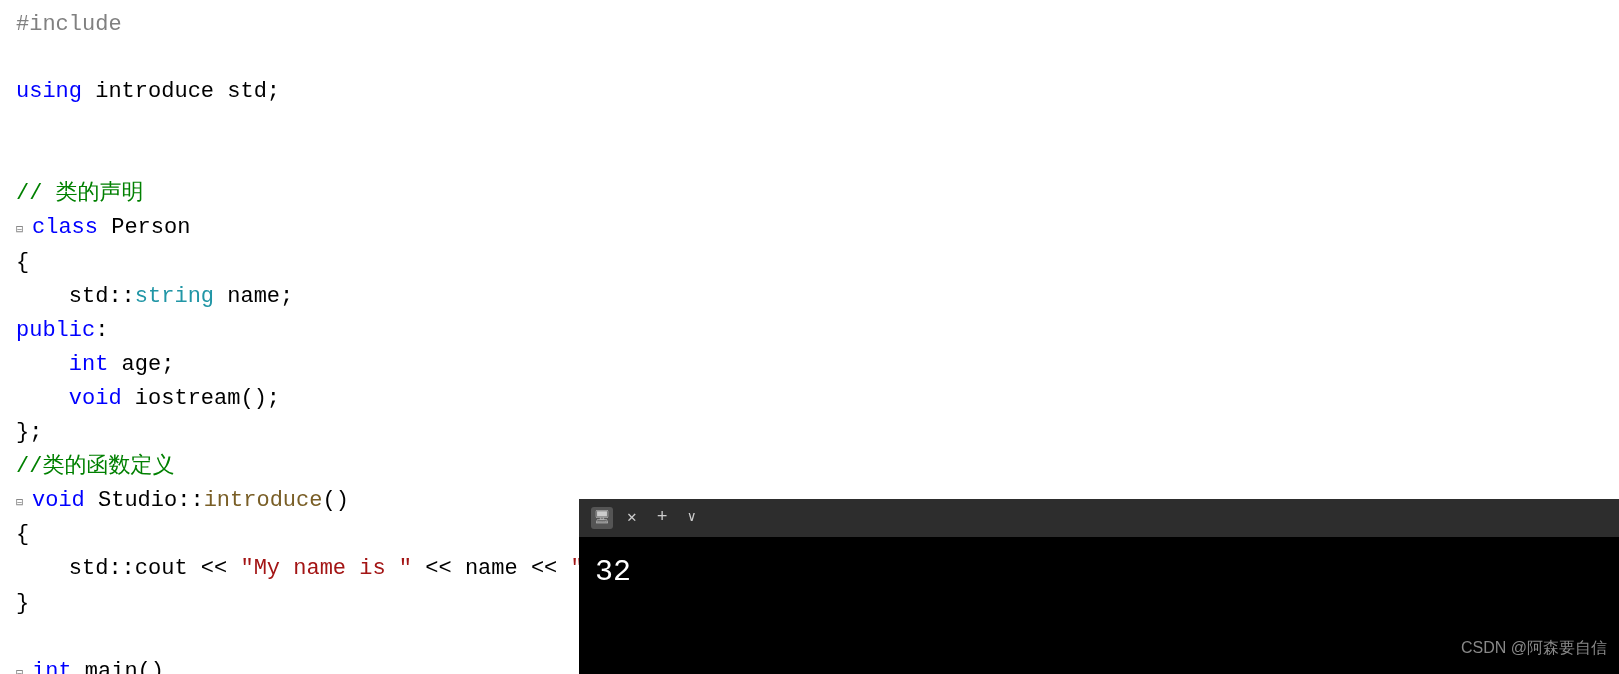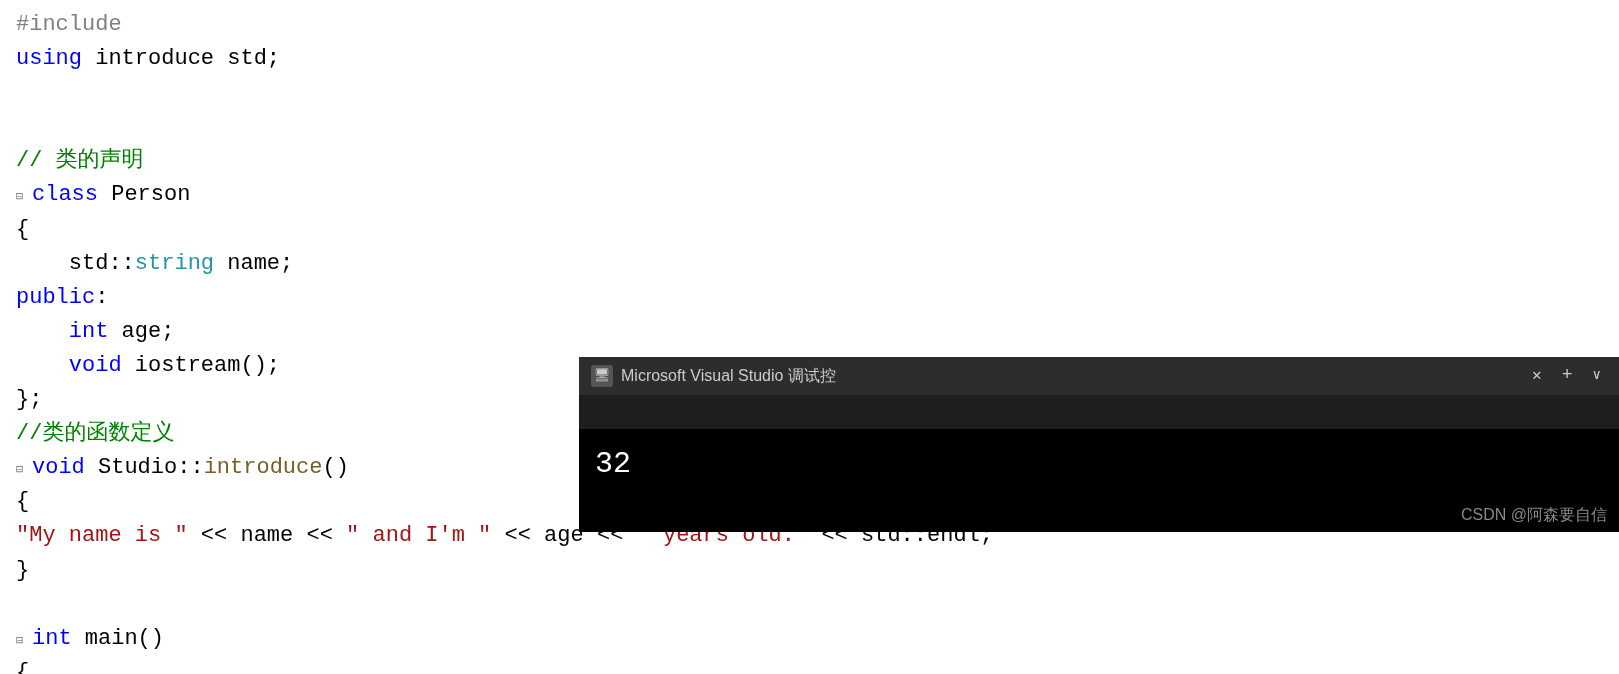--- a/index.html
+++ b/index.html
@@ -10,21 +10,21 @@
       line-height: 1.55;
       color: #000000;
       overflow: hidden;
       width: 1619px;
       height: 674px;
       position: relative;
     }
 
     .code-area {
       width: 100%;
-      height: 532px;
+      height: 674px;
       background: #ffffff;
       padding: 8px 12px 0 0;
       position: relative;
     }
 
     .code-line {
       display: flex;
       align-items: baseline;
       padding: 0 0 0 16px;
       min-height: 34px;
@@ -107,70 +107,68 @@
     .terminal-body {
       flex: 1;
       background: #000000;
       color: #ffffff;
       padding: 12px 16px;
       font-family: 'Consolas', 'Courier New', monospace;
       font-size: 30px;
       display: flex;
       flex-direction: column;
       justify-content: flex-start;
-      margin-top: 34px;
     }
 
     .terminal-output {
       color: #ffffff;
     }
 
     .watermark {
       position: absolute;
-      bottom: 4px;
+      bottom: 13px;
       right: 12px;
       color: #888888;
       font-size: 16px;
       font-family: 'Microsoft YaHei', sans-serif;
       z-index: 20;
     }
   </style>
 </head>
 <body>
 
 <div class="code-area">
   <div id="code-container">
       <div class="code-line"><span class="c-preprocessor">#include </span></div>
-      <div class="code-line"><span class="c-keyword-blue" style="color: rgb(0, 0, 255);">using</span><span class="c-normal"> introduce std;</span></div>
+      <div class="code-line"><span class="c-keyword-blue" style="color: rgb(0, 0, 255); margin-top: 33px;">using</span><span class="c-normal"> introduce std;</span></div>
       <div class="code-line">&nbsp;</div>
       <div class="code-line">&nbsp;</div>
       <div class="code-line"><span class="c-comment-cn">// 类的声明</span></div>
       <div class="code-line"><span style="color: rgb(136, 136, 136); font-size: 12px; display: inline-block; width: 14px; margin-right: 2px; cursor: pointer;">⊟</span><span class="c-keyword-blue" style="color: rgb(0, 0, 255);">class</span><span class="c-normal"> Person</span></div>
       <div class="code-line"><span class="c-normal">{</span></div>
       <div class="code-line"><span class="c-normal">    std::</span><span class="c-type">string</span><span class="c-normal"> name;</span></div>
       <div class="code-line"><span class="c-keyword-blue" style="color: rgb(0, 0, 255);">public</span><span class="c-normal">:</span></div>
       <div class="code-line"><span class="c-normal">    </span><span class="c-keyword-blue" style="color: rgb(0, 0, 255);">int</span><span class="c-normal"> age;</span></div>
       <div class="code-line"><span class="c-normal">    </span><span class="c-keyword-blue" style="color: rgb(0, 0, 255);">void</span><span class="c-normal"> iostream();</span></div>
       <div class="code-line"><span class="c-normal">};</span></div>
       <div class="code-line"><span class="c-comment-cn">//类的函数定义</span></div>
       <div class="code-line"><span style="color: rgb(136, 136, 136); font-size: 12px; display: inline-block; width: 14px; margin-right: 2px; cursor: pointer;">⊟</span><span class="c-keyword-blue" style="color: rgb(0, 0, 255);">void</span><span class="c-normal"> Studio::</span><span class="c-function">introduce</span><span class="c-normal">()</span></div>
       <div class="code-line"><span class="c-normal">{</span></div>
-      <div class="code-line"><span class="c-string">"My name is "</span><span class="c-normal"> &lt;&lt; name &lt;&lt; </span><span class="c-string">" and I'm "</span><span class="c-normal"> &lt;&lt; age &lt;&lt; </span><span class="c-string">" years old."</span><span class="c-normal"> &lt;&lt; std::endl;</span></div>
+      <div class="code-line"><span class="c-normal">    std::cout &lt;&lt; </span><span class="c-string">"My name is "</span><span class="c-normal"> &lt;&lt; name &lt;&lt; </span><span class="c-string">" and I'm "</span><span class="c-normal"> &lt;&lt; age &lt;&lt; </span><span class="c-string">" years old."</span><span class="c-normal"> &lt;&lt; std::endl;</span></div>
       <div class="code-line"><span class="c-normal">}</span></div>
       <div class="code-line">&nbsp;</div>
       <div class="code-line"><span style="color: rgb(136, 136, 136); font-size: 12px; display: inline-block; width: 14px; margin-right: 2px; cursor: pointer;">⊟</span><span class="c-keyword-blue" style="color: rgb(0, 0, 255);">int</span><span class="c-normal"> main()</span></div>
       <div class="code-line"><span class="c-normal">{</span></div>
     </div>
 
   <div class="terminal-overlay">
     <div class="terminal-titlebar">
       <div class="terminal-icon">
         <span>🖥</span>
       </div>
-      <span class="terminal-title">Microsoft Visual Studio 调试控</span>
       <span class="terminal-close">✕</span>
       <span class="terminal-new-tab">+</span>
       <span class="terminal-dropdown">∨</span>
     </div>
     <div class="terminal-body">
       <div class="terminal-output">32</div>
     </div>
   </div>
 
   <div class="watermark">CSDN @阿森要自信</div>

